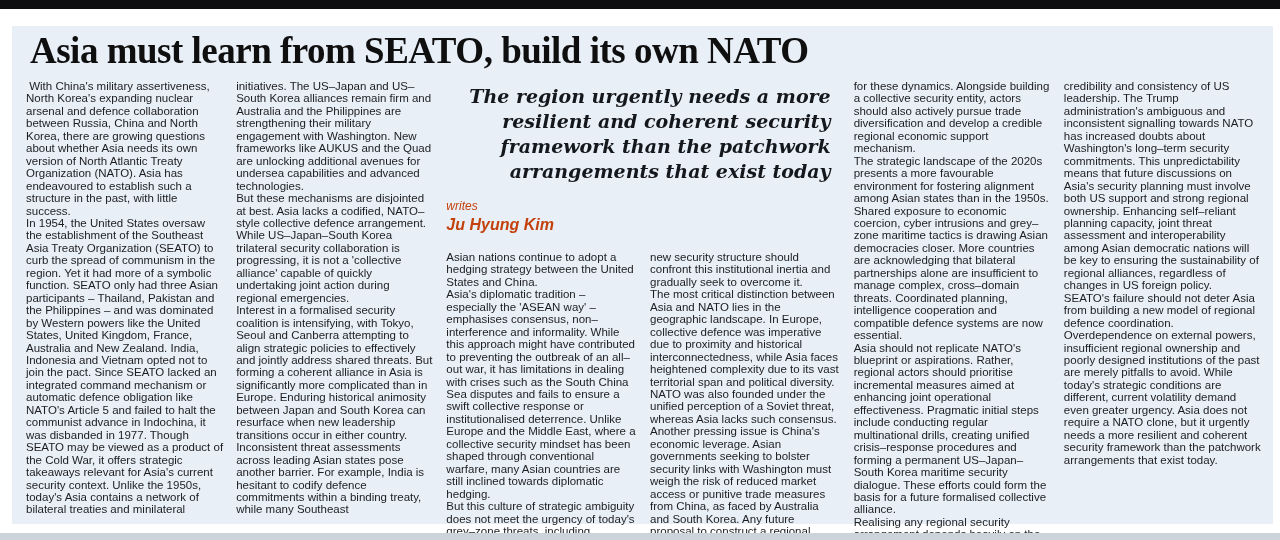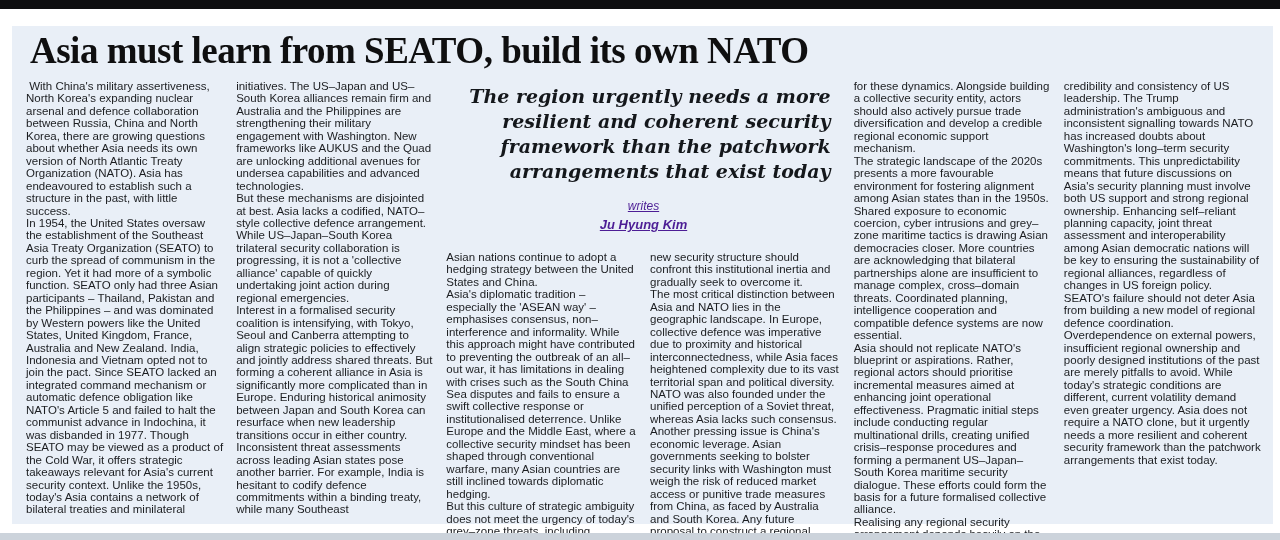--- a/index.html
+++ b/index.html
@@ -25,23 +25,23 @@
     font-size:11.5px; line-height:12.45px; color:#1b1d20;
     white-space:pre-line; text-align:left;
   }
   .mid-group { flex:2 1 0; min-width:0; display:flex; flex-direction:column; }
   .pull-quote {
     text-align:right;
     font-family:"DejaVu Serif", serif; font-style:italic; font-weight:bold;
     font-size:19px; line-height:25px; color:#14171b;
     padding:4px 10px 0 10px;
   }
-  .byline { text-align:center; margin:16px 0 17px 0; color:#4c1d95;text-decoration:underline; }
+  .byline { text-align:left; margin:16px 0 17px 0; color:#c2410c; }
   .byline .writes { display:block; font-style:italic; font-size:12px; line-height:13px; }
-  .byline .author { display:block; font-style:italic; font-weight:bold; font-size:13px; line-height:18px; margin-top:3px; }
+  .byline .author { display:block; font-style:italic; font-weight:bold; font-size:16px; line-height:18px; margin-top:3px; }
   .mid-cols { display:flex; gap:13px; }
   .last-col-wrap { flex:1 1 0; min-width:0; display:flex; flex-direction:column; }
   .credit {
     margin-top:16px; text-align:right;
     font-style:italic; font-weight:bold; font-size:13px; line-height:16px; color:#14171b;
     padding-right:2px;
   }
   .credit span { display:block; }
 </style>
 </head>

